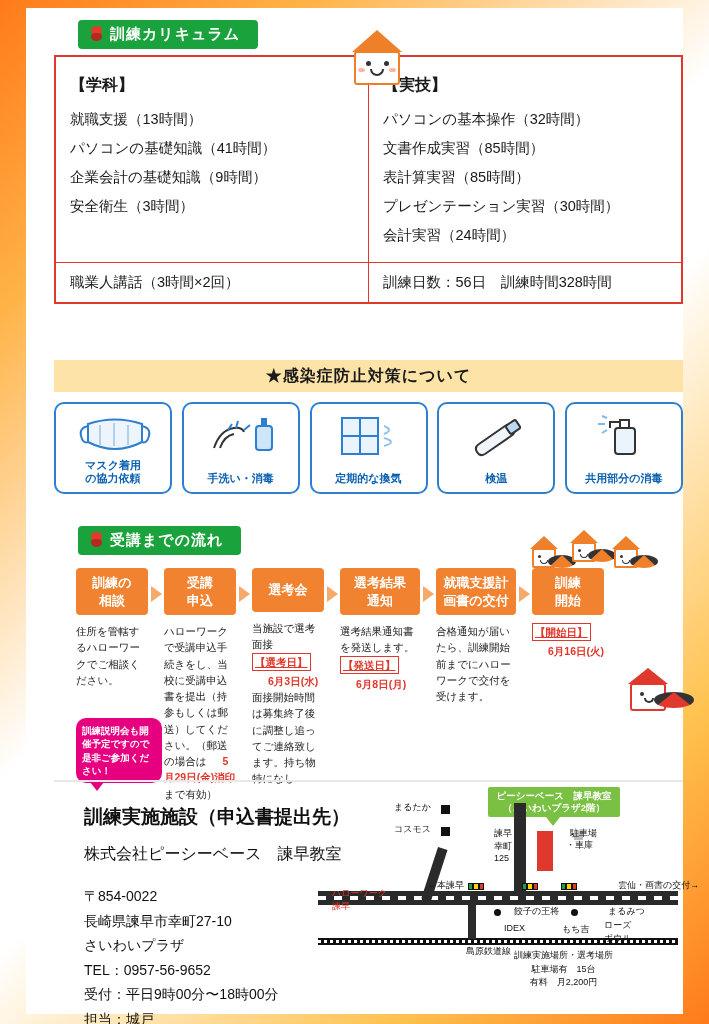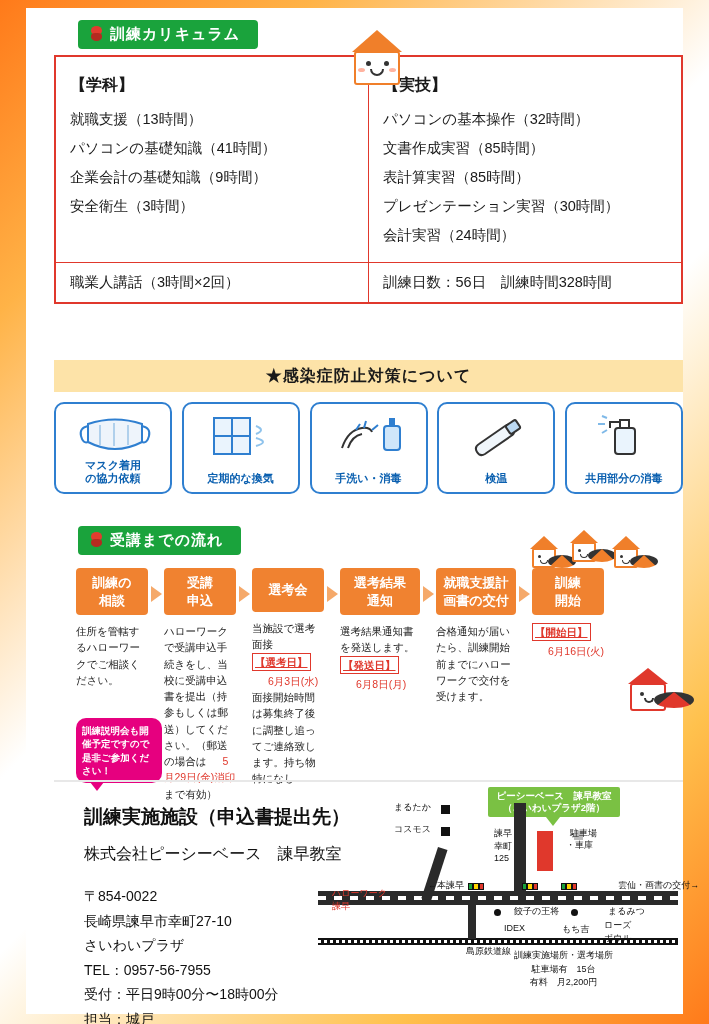--- a/index.html
+++ b/index.html
@@ -119,21 +119,21 @@
   .arrow {
     width:16px; margin-top:18px;
     display:flex; align-items:center; justify-content:center;
   }
   .arrow i {
     display:block; width:0;height:0;
     border-top:8px solid transparent; border-bottom:8px solid transparent;
     border-left:11px solid #f5a96a;
   }
   .flow-desc { font-size:10.5px; line-height:1.55; color:#222; margin-top:8px; }
-  .flow-desc .red { color:#e0382c; font-weight:normal;padding-left:16px; }
+  .flow-desc .red { color:#e0382c; font-weight:bold;padding-left:16px; }
   .flow-desc .redbox {
     display:inline-block; border:1px solid #e0382c; color:#e0382c;
     padding:0 2px; font-weight:bold; margin-bottom:2px;text-decoration:underline;
   }
   .bubble {
     position:absolute; left:0; top:150px; width:86px;
     background:#e6007f; color:#fff; font-size:9.5px; font-weight:bold;
     border-radius:10px; padding:6px 6px; line-height:1.4; text-align:left;
   }
   .bubble::after{
@@ -261,39 +261,39 @@
             <path d="M86 16 q9 2 7 10 q-2 8 -7 6" fill="none" stroke="#2f7fd0" stroke-width="2"></path>
             <path d="M44 15 l0 20 M58 13 l0 23 M72 15 l0 20" stroke="#9cc4e8" stroke-width="1.5"></path>
           </svg>
         </div>
         <div class="cap">マスク着用<br>の協力依頼</div>
       </div>
 
       <div class="icon-card">
         <div class="art">
           <svg width="118" height="50" viewBox="0 0 118 50">
-            <rect x="30" y="8" width="36" height="36" fill="#eaf4fd" stroke="#2f7fd0" stroke-width="2"></rect>
-            <path d="M48 8 l0 36 M30 26 l36 0" stroke="#2f7fd0" stroke-width="2"></path>
-            <path d="M72 16 q10 4 0 8 M72 28 q14 4 0 8" fill="none" stroke="#8fc3ec" stroke-width="2"></path>
-          </svg>
-        </div>
-        <div class="cap">定期的な換気</div>
-      </div>
-
-      <div class="icon-card">
-        <div class="art">
-          <svg width="118" height="50" viewBox="0 0 118 50">
             <path d="M30 38 q6 -18 20 -20 q8 -1 10 4" fill="none" stroke="#333" stroke-width="2"></path>
             <path d="M36 38 q4 -12 14 -14" fill="none" stroke="#333" stroke-width="2"></path>
             <path d="M44 20 l4 -6 M52 18 l2 -7 M60 20 l6 -5" stroke="#2f7fd0" stroke-width="2"></path>
             <rect x="72" y="16" width="16" height="24" rx="3" fill="#cfe6fa" stroke="#2f7fd0" stroke-width="2"></rect>
             <rect x="77" y="8" width="6" height="8" fill="#2f7fd0"></rect>
           </svg>
         </div>
         <div class="cap">手洗い・消毒</div>
+      </div>
+
+      <div class="icon-card">
+        <div class="art">
+          <svg width="118" height="50" viewBox="0 0 118 50">
+            <rect x="30" y="8" width="36" height="36" fill="#eaf4fd" stroke="#2f7fd0" stroke-width="2"></rect>
+            <path d="M48 8 l0 36 M30 26 l36 0" stroke="#2f7fd0" stroke-width="2"></path>
+            <path d="M72 16 q10 4 0 8 M72 28 q14 4 0 8" fill="none" stroke="#8fc3ec" stroke-width="2"></path>
+          </svg>
+        </div>
+        <div class="cap">定期的な換気</div>
       </div>
 
       <div class="icon-card">
         <div class="art">
           <svg width="118" height="50" viewBox="0 0 118 50">
             <path d="M40 34 l26 -18 q5 -3 8 2 q3 5 -2 8 l-26 18 q-5 3 -8 -2 q-3 -5 2 -8 z" fill="#f0f6fb" stroke="#333" stroke-width="2"></path>
             <rect x="68" y="12" width="12" height="10" rx="2" fill="#bcd9f2" stroke="#333" stroke-width="2" transform="rotate(-34 74 17)"></rect>
           </svg>
         </div>
         <div class="cap">検温</div>
@@ -415,21 +415,21 @@
     </div>
 
     <div class="divider"></div>
 
     <div class="fac">
       <h2>訓練実施施設（申込書提出先）</h2>
       <p class="co">株式会社ピーシーベース　諫早教室</p>
       <p>〒854-0022</p>
       <p>長崎県諫早市幸町27-10</p>
       <p>さいわいプラザ</p>
-      <p>TEL：0957-56-7955</p>
+      <p>TEL：0957-56-9652</p>
       <p>受付：平日9時00分〜18時00分</p>
       <p>担当：城戸</p>
     </div>
 
     <div class="map">
       <div class="pcbase-box">
         <span>ピーシーベース　諫早教室</span>
           <span>（さいわいプラザ2階）</span>
       </div>
       <div class="pcbase-arrow"></div>

